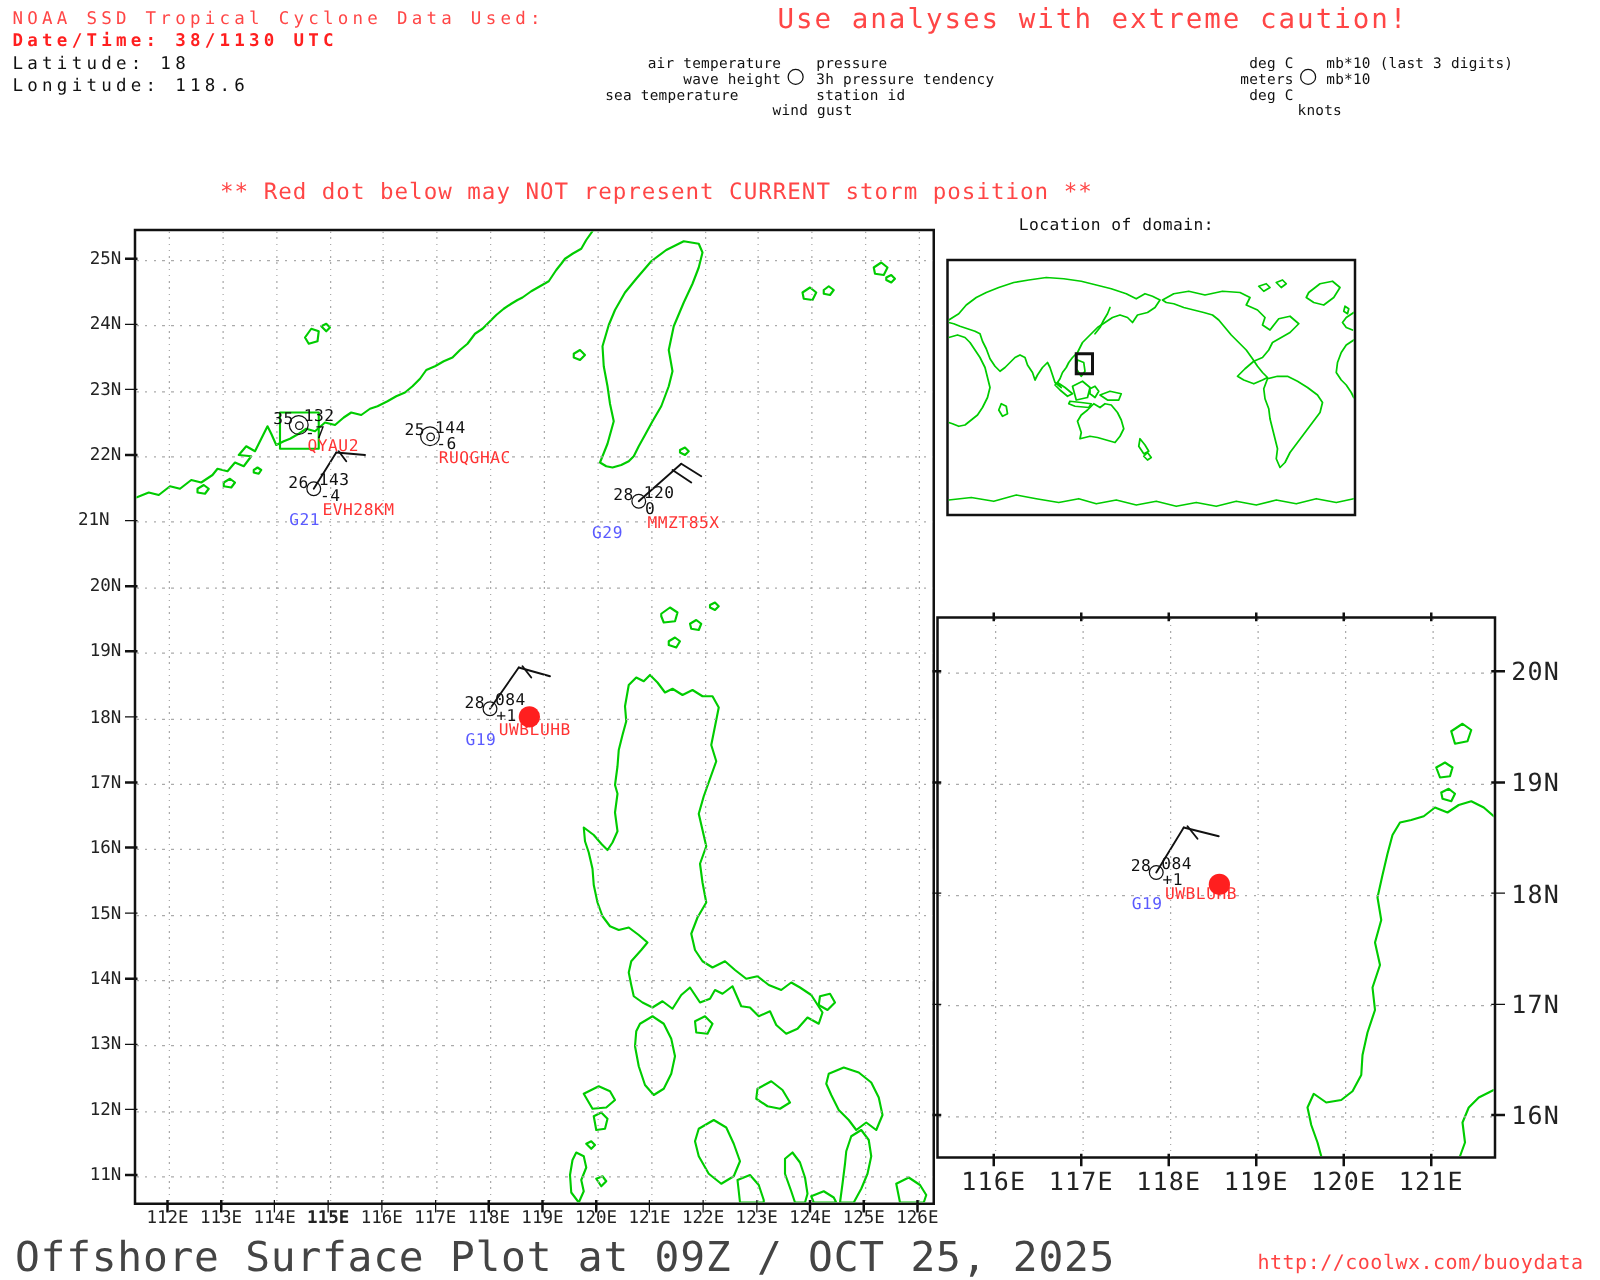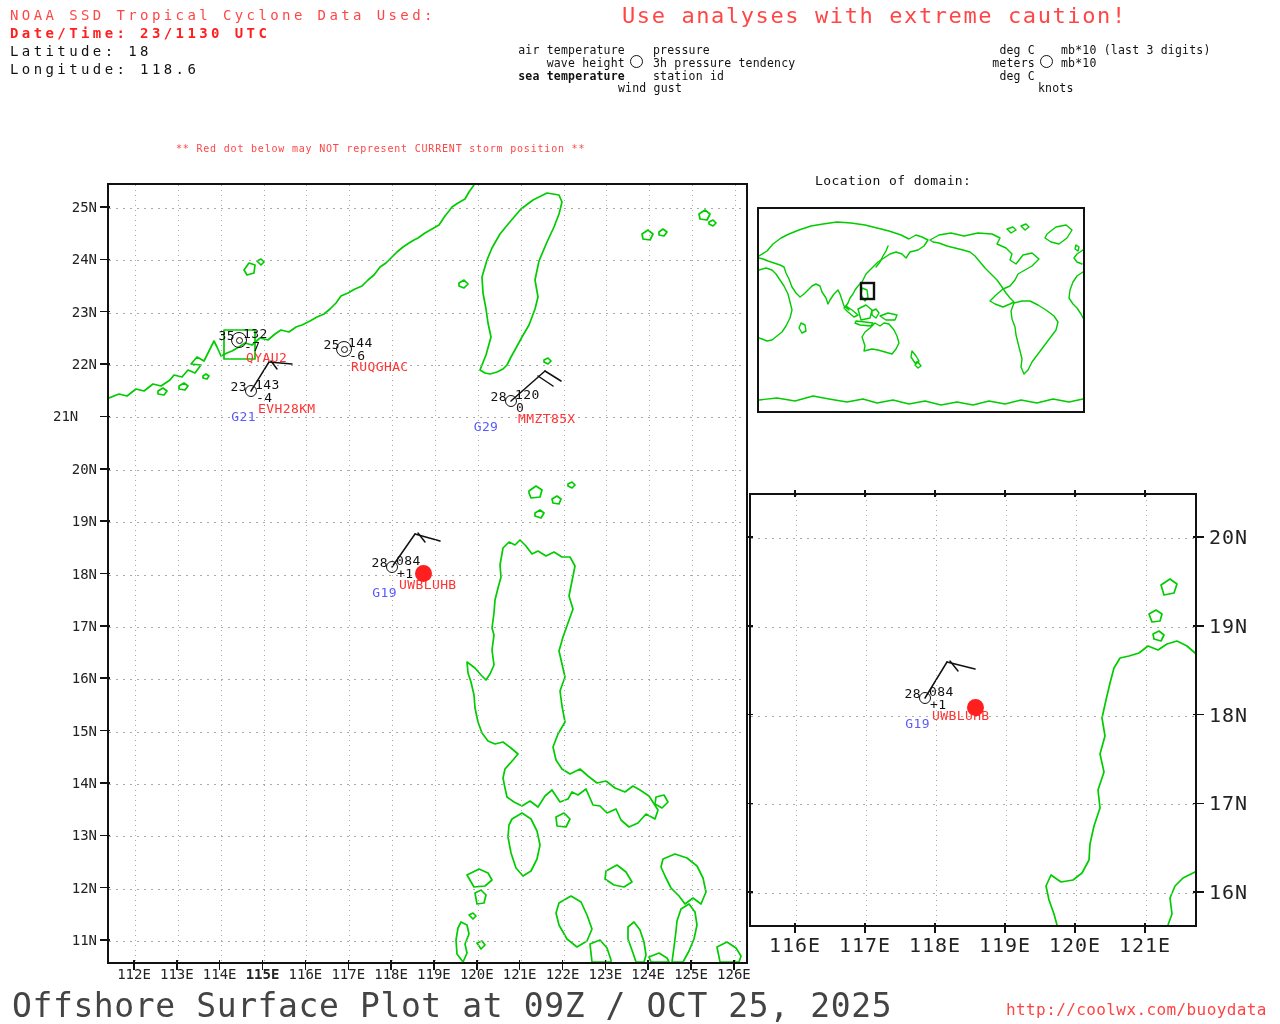--- a/index.html
+++ b/index.html
@@ -10,21 +10,21 @@
   html,body{margin:0;padding:0;background:#ffffff;}
   #page{position:relative;width:1280px;height:1024px;overflow:hidden;background:#fff;
         font-family:"DejaVu Sans Mono", monospace;}
   .abs{position:absolute;}
   .hdr-line{font-size:14px;letter-spacing:3.4px;color:var(--ink);white-space:pre;line-height:18px;}
   .hdr-red{color:var(--salmon);}
   .hdr-bold{color:var(--redbold);font-weight:bold;}
   #caution{font-size:22px;letter-spacing:1.6px;color:var(--salmon);white-space:pre;}
   .lgtxt{font-size:11.5px;color:var(--ink);white-space:pre;letter-spacing:0.2px;}
   .lg-circle{width:13px;height:13px;border:1.4px solid var(--ink);border-radius:50%;box-sizing:border-box;}
-  #warning{font-size:10px;letter-spacing:0.8px;color:var(--salmon);white-space:pre;}
+  #warning{font-size:18px;letter-spacing:0.8px;color:var(--salmon);white-space:pre;}
   .map-frame{border:2px solid var(--ink);box-sizing:border-box;background:#fff;}
   .map-inner{position:absolute;left:0;top:0;overflow:hidden;}
   .gridv{position:absolute;width:1px;background-image:repeating-linear-gradient(to bottom,var(--grid) 0 1.2px,transparent 1.2px 5px);}
   .gridh{position:absolute;height:1px;background-image:repeating-linear-gradient(to right,var(--grid) 0 2px,transparent 2px 7px);}
   .tick{position:absolute;background:var(--ink);}
   .ax-label{position:absolute;font-size:14px;color:var(--axis);white-space:pre;}
   .ax-label-big{position:absolute;font-size:20px;color:var(--axis);white-space:pre;letter-spacing:1px;}
   .station{position:absolute;width:0;height:0;}
   .st-txt{position:absolute;font-size:13px;letter-spacing:0.4px;color:var(--ink);white-space:pre;line-height:13px;}
   .st-id{color:var(--stred);}
@@ -38,34 +38,34 @@
   .coast{fill:none;stroke:var(--green);stroke-width:1.7;stroke-linejoin:round;stroke-linecap:round;}
   .barb{fill:none;stroke:var(--ink);stroke-width:1.5;stroke-linecap:round;}
 </style>
 </head>
 <body>
 
 <div id="page">
 
   <div class="abs" style="left:10px;top:6px;">
     <div class="hdr-line hdr-red">NOAA SSD Tropical Cyclone Data Used:</div>
-    <div class="hdr-line hdr-bold">Date/Time: 23/1130 UTC</div>
+    <div class="hdr-line hdr-bold">Date/Time: 38/1130 UTC</div>
     <div class="hdr-line">Latitude: 18</div>
     <div class="hdr-line">Longitude: 118.6</div>
   </div>
 
   <div id="caution" class="abs" style="left:622px;top:3px;">Use analyses with extreme caution!</div>
 
   <div>
     <div class="abs lgtxt" style="left:625px;top:43px;transform:translateX(-100%);">air temperature</div>
     <div class="abs lgtxt" style="left:653px;top:43px;">pressure</div>
     <div class="abs lgtxt" style="left:625px;top:56px;transform:translateX(-100%);">wave height</div>
     <div class="abs lg-circle" style="left:630px;top:55px;"></div>
     <div class="abs lgtxt" style="left:653px;top:56px;">3h pressure tendency</div>
-    <div class="abs lgtxt" style="left:625px;top:69px;transform:translateX(-100%);font-weight:bold;">sea temperature</div>
+    <div class="abs lgtxt" style="left:591px;top:69px;transform:translateX(-100%);">sea temperature</div>
     <div class="abs lgtxt" style="left:653px;top:69px;">station id</div>
     <div class="abs lgtxt" style="left:618px;top:81px;">wind gust</div>
   </div>
 
   <div>
     <div class="abs lgtxt" style="left:1035px;top:43px;transform:translateX(-100%);">deg C</div>
     <div class="abs lgtxt" style="left:1061px;top:43px;">mb*10 (last 3 digits)</div>
     <div class="abs lgtxt" style="left:1035px;top:56px;transform:translateX(-100%);">meters</div>
     <div class="abs lg-circle" style="left:1040px;top:55px;"></div>
     <div class="abs lgtxt" style="left:1061px;top:56px;">mb*10</div>
@@ -175,21 +175,21 @@
         <div class="station" style="left: 235px; top: 164px;">
           <div class="st-circle" style="left: -8px; top: -8px; width: 16px; height: 16px;"></div>
           <div class="st-circle" style="left: -3.5px; top: -3.5px; width: 7px; height: 7px;"></div>
           <div class="st-txt" style="left: -62px; top: -11px; width: 58px; text-align: right;">25</div>
           <div class="st-txt" style="left: 4px; top: -13px;">144</div>
           <div class="st-txt" style="left: 5px; top: 0px;">-6</div>
           <div class="st-txt st-id" style="left: 7px; top: 11px;">RUQGHAC</div>
         </div>
         <div class="station" style="left: 142px; top: 206px;">
           <div class="st-circle" style="left: -6px; top: -6px; width: 12px; height: 12px;"></div>
-          <div class="st-txt" style="left: -62px; top: -11px; width: 58px; text-align: right;">23</div>
+          <div class="st-txt" style="left: -62px; top: -11px; width: 58px; text-align: right;">26</div>
           <div class="st-txt" style="left: 4px; top: -13px;">143</div>
           <div class="st-txt" style="left: 5px; top: 0px;">-4</div>
           <div class="st-txt st-id" style="left: 7px; top: 11px; text-align: center;">EVH28KM</div>
           <div class="st-txt st-tag" style="left: -55px; top: 19px; width: 60px; text-align: right;">G21</div>
         </div>
         <div class="station" style="left: 402px; top: 216px;">
           <div class="st-circle" style="left: -6px; top: -6px; width: 12px; height: 12px;"></div>
           <div class="st-txt" style="left: -62px; top: -11px; width: 58px; text-align: right;">28</div>
           <div class="st-txt" style="left: 4px; top: -13px;">120</div>
           <div class="st-txt" style="left: 5px; top: 0px;">0</div>
@@ -301,21 +301,21 @@
     <div class="ax-label" style="left: 733.9px; top: 966px; transform: translateX(-50%);">126E</div>
     <div class="tick" style="left: 100px; top: 206.25px; width: 10px; height: 1.5px;"></div>
     <div class="ax-label" style="left: 53px; top: 207px; width: 44px; text-align: right; transform: translateY(-50%);">25N</div>
     <div class="tick" style="left: 100px; top: 258.61px; width: 10px; height: 1.5px;"></div>
     <div class="ax-label" style="left: 53px; top: 259.36px; width: 44px; text-align: right; transform: translateY(-50%);">24N</div>
     <div class="tick" style="left: 100px; top: 310.97px; width: 10px; height: 1.5px;"></div>
     <div class="ax-label" style="left: 53px; top: 311.72px; width: 44px; text-align: right; transform: translateY(-50%);">23N</div>
     <div class="tick" style="left: 100px; top: 363.33px; width: 10px; height: 1.5px;"></div>
     <div class="ax-label" style="left: 53px; top: 364.08px; width: 44px; text-align: right; transform: translateY(-50%);">22N</div>
     <div class="tick" style="left: 100px; top: 415.69px; width: 10px; height: 1.5px;"></div>
-    <div class="ax-label" style="left: 53px; top: 416.44px; width: 44px; text-align: left; transform: translateY(-50%);">21N</div>
+    <div class="ax-label" style="left: 53px; top: 416.44px; width: 44px; text-align: center; transform: translateY(-50%);">21N</div>
     <div class="tick" style="left: 100px; top: 468.05px; width: 10px; height: 1.5px;"></div>
     <div class="ax-label" style="left: 53px; top: 468.8px; width: 44px; text-align: right; transform: translateY(-50%);">20N</div>
     <div class="tick" style="left: 100px; top: 520.41px; width: 10px; height: 1.5px;"></div>
     <div class="ax-label" style="left: 53px; top: 521.16px; width: 44px; text-align: right; transform: translateY(-50%);">19N</div>
     <div class="tick" style="left: 100px; top: 572.77px; width: 10px; height: 1.5px;"></div>
     <div class="ax-label" style="left: 53px; top: 573.52px; width: 44px; text-align: right; transform: translateY(-50%);">18N</div>
     <div class="tick" style="left: 100px; top: 625.13px; width: 10px; height: 1.5px;"></div>
     <div class="ax-label" style="left: 53px; top: 625.88px; width: 44px; text-align: right; transform: translateY(-50%);">17N</div>
     <div class="tick" style="left: 100px; top: 677.49px; width: 10px; height: 1.5px;"></div>
     <div class="ax-label" style="left: 53px; top: 678.24px; width: 44px; text-align: right; transform: translateY(-50%);">16N</div>

